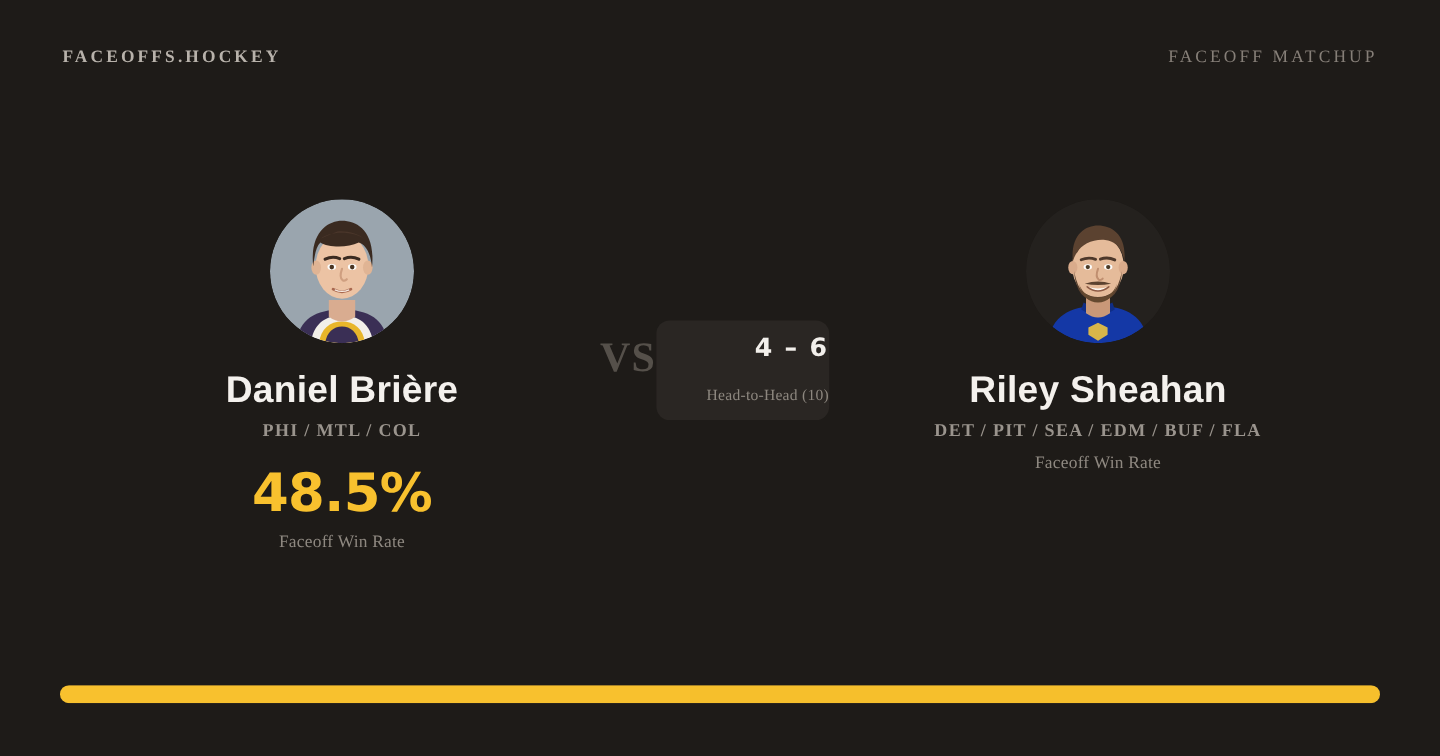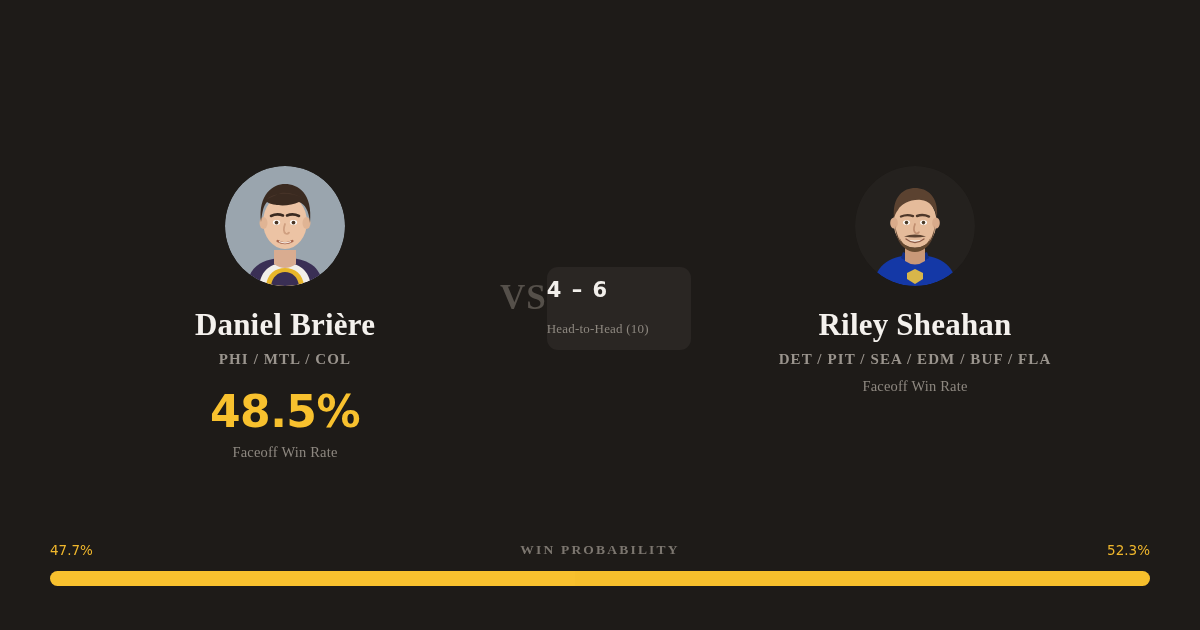--- a/index.html
+++ b/index.html
@@ -41,21 +41,21 @@
 
   .avatar {
     width:120px; height:120px; border-radius:50%;
     overflow:hidden; position:relative;
     margin-top:46px;
   }
   .avatar svg { display:block; width:120px; height:120px; }
 
   .pname {
     margin-top:22px;
-    font-family:Liberation Serif, serif;
+    font-family:Liberation Sans, sans-serif;
     font-weight:700; font-size:31px; line-height:1.1;
     color:#f4f1ed; letter-spacing:0.2px; white-space:nowrap;
   }
   .pteams {
     margin-top:9px;
     font-family:"Liberation Serif", serif;
     font-size:15px; font-weight:700;
     color:#9a948d; letter-spacing:1.1px; white-space:nowrap;
   }
   .pct {
@@ -77,21 +77,21 @@
   }
   .vs {
     font-family:"Liberation Serif", serif;
     font-weight:700; font-size:35px; color:#55504a;
     letter-spacing:1px; line-height:1;
   }
   .h2h-card {
     margin-top:22px;
     width:144px; padding:11px 0 13px;
     background:#2a2623; border-radius:11px;
-    display:flex; flex-direction:column; align-items:flex-start;
+    display:flex; flex-direction:column; align-items:flex-end;
   }
   .h2h-score {
     font-family:"DejaVu Sans", sans-serif;
     font-weight:700; font-size:21px; color:#f2efeb; letter-spacing:1.5px;
   }
   .h2h-label {
     margin-top:19px;
     font-family:Liberation Serif, serif;
     font-size:13px; color:#8d877f; letter-spacing:0.2px;
   }
@@ -118,20 +118,24 @@
     display:flex;
   }
   .wp-fill-left { height:100%; background:#f8c12e; }
   .wp-fill-right { height:100%; background:#f6bf2c; }
 </style>
 </head>
 <body>
 
 <div class="page">
 
+  <div class="header">
+    <div class="brand">FACEOFFS.HOCKEY</div>
+    <div class="header-right">FACEOFF MATCHUP</div>
+  </div>
 
   <div class="matchup">
 
     <div class="player">
       <div class="avatar">
         <svg viewBox="0 0 120 120" xmlns="http://www.w3.org/2000/svg">
           <defs>
             <clipPath id="clipL">
                 <circle cx="60" cy="60" r="60"></circle>
               </clipPath>
@@ -231,24 +235,19 @@
         </svg>
       </div>
       <div class="pname">Riley Sheahan</div>
       <div class="pteams">DET / PIT / SEA / EDM / BUF / FLA</div>
       <div class="pct-label">Faceoff Win Rate</div>
     </div>
 
   </div>
 
   <div class="winprob">
-    <div class="wp-row">
-      <div class="wp-left">47.7%</div>
-      <div class="wp-title">WIN PROBABILITY</div>
-      <div class="wp-right">52.3%</div>
-    </div>
     <div class="wp-bar">
       <div class="wp-fill-left" style="width: 47.7%;"></div>
       <div class="wp-fill-right" style="width: 52.3%;"></div>
     </div>
   </div>
 
 </div>
 
 </body></html>

